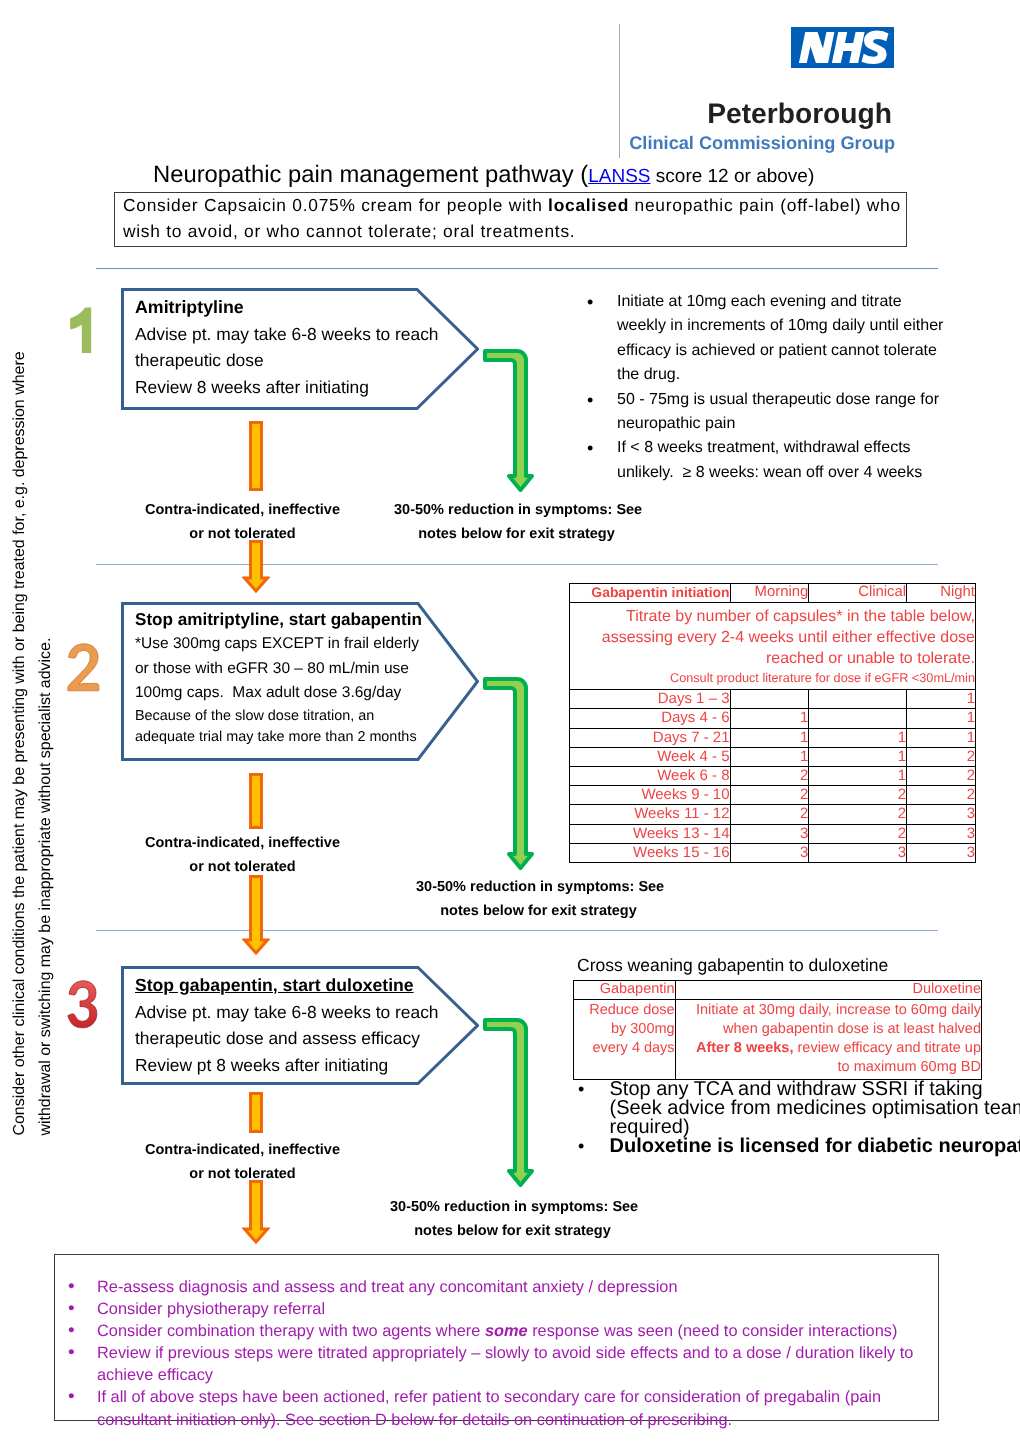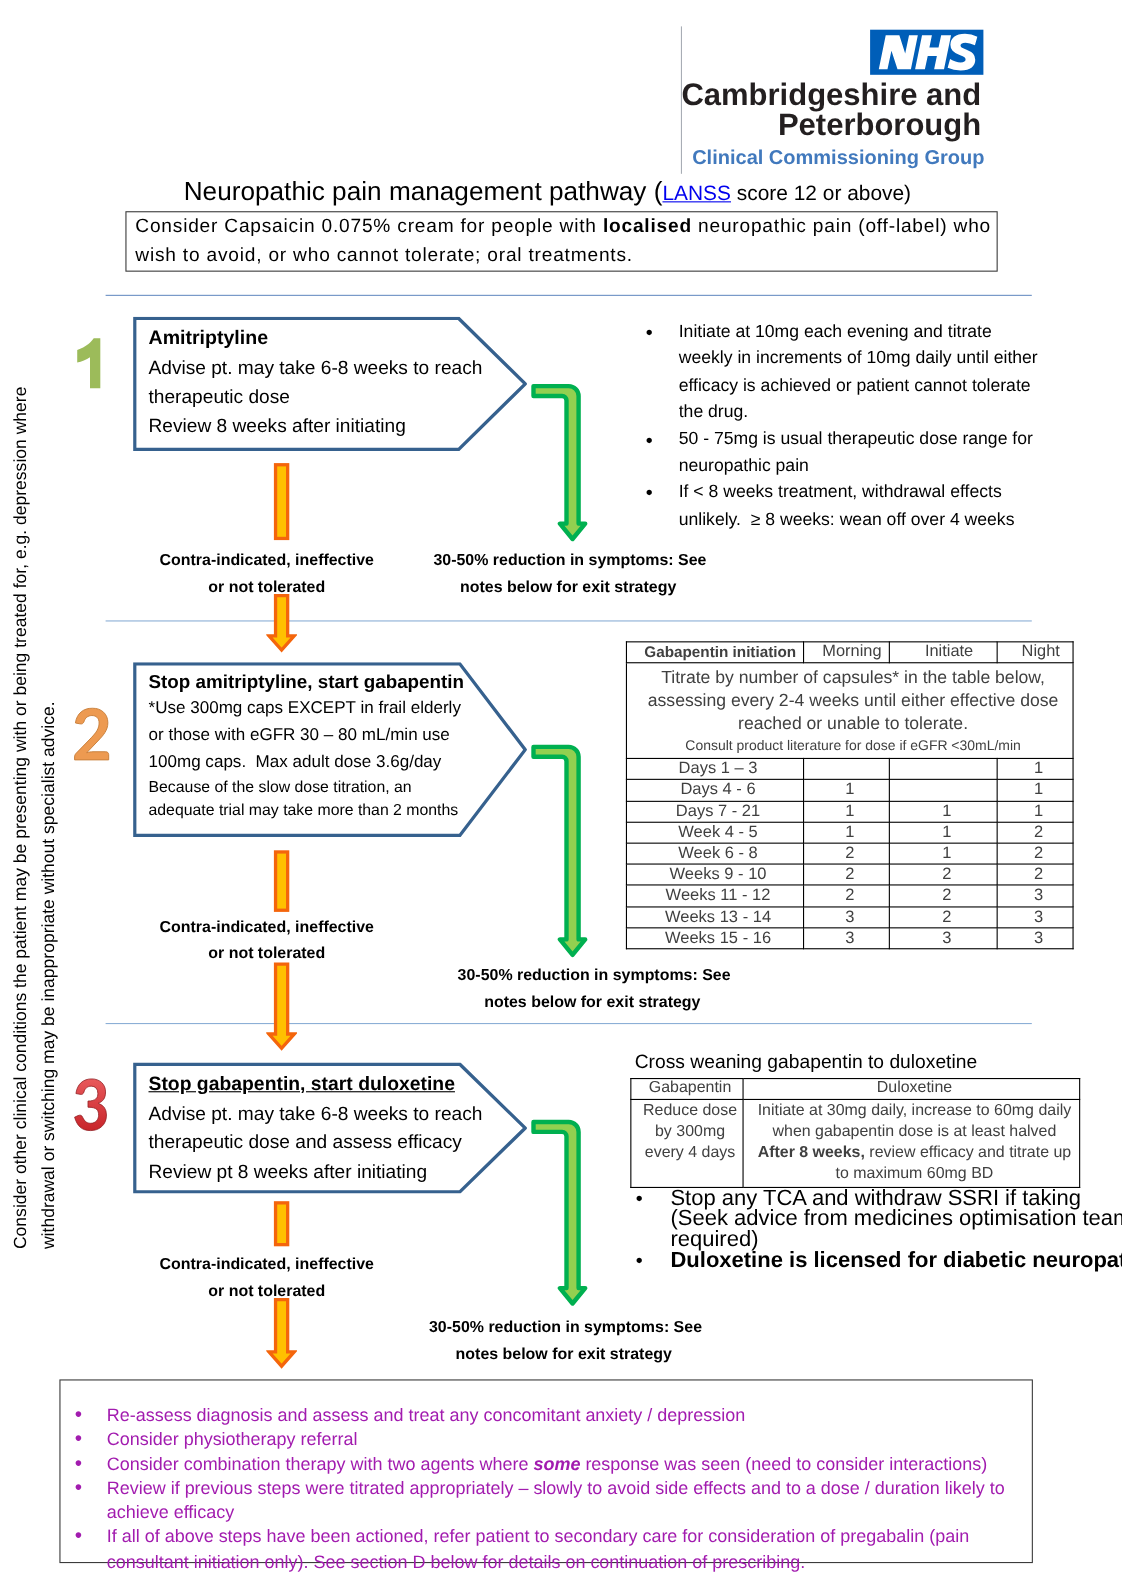--- a/index.html
+++ b/index.html
@@ -14,21 +14,21 @@
   #logo .nhsbox{position:absolute;left:172px;top:3px;width:103px;height:41px;background:#005EB8;}
   #logo .nhsbox svg{display:block;}
   #logo .l1,#logo .l2{position:absolute;right:3px;color:#231f20;font-weight:bold;
        font-family:"Liberation Sans",sans-serif;white-space:nowrap;line-height:1;}
   #logo .l1{top:47px;font-size:28.2px;}
   #logo .l2{top:74.5px;font-size:28.2px;}
   #logo .l3{position:absolute;right:0px;top:110px;color:#4179BD;font-weight:bold;font-size:18.2px;
        white-space:nowrap;line-height:1;}
 
   
-  #title{left:167px;top:161px;font-size:23.8px;color:#000;white-space:nowrap;}
+  #title{left:153px;top:161px;font-size:23.8px;color:#000;white-space:nowrap;}
   #title a{color:#0000EE;text-decoration:underline;font-size:19px;}
   #title .small{font-size:19px;}
 
   
   #capsbox{left:114px;top:192px;width:793px;height:55px;border:1.2px solid #3b3b3b;
        box-sizing:border-box;}
   #capsbox .inner{padding:0 0 0 8px;font-size:17.4px;letter-spacing:0.72px;line-height:25.8px;color:#000;}
   #capsbox .inner div{white-space:nowrap;}
 
   
@@ -56,22 +56,22 @@
   .lbl div{white-space:nowrap;}
 
   
   ul.bl{margin:0;padding:0;list-style:none;}
   ul.bl li{position:relative;padding-left:30px;}
   ul.bl li:before{content:"\2022";position:absolute;left:0px;top:0;font-size:18px;line-height:inherit;}
   ul.bl li>div{white-space:nowrap;}
 
   
   table.gt{border-collapse:collapse;position:absolute;}
-  table.gt td,table.gt th{border:1px solid #000;padding:0 0 1px 6px;text-align:center;
-        font-weight:normal;font-size:15px;color:#404040;height:19.1px;line-height:17.2px;
+  table.gt td,table.gt th{border:1px solid #000;padding:0 0 1px 6px;text-align:right;
+        font-weight:normal;font-size:15px;color:#ef4444;height:19.1px;line-height:17.2px;
         box-sizing:border-box;vertical-align:bottom;margin-left:16px;}
   table.gt th{height:19px;font-size:14.9px;padding-left:10px;}
   table.gt th.hb{font-weight:bold;padding-left:10px;font-size:13.9px;}
   table.gt td.intro{padding:0 0 2px 6px;height:75px;line-height:normal;vertical-align:top;}
   table.gt td.intro .big{font-size:16px;line-height:21px;padding-top:3px;}
   table.gt td.intro .sml{font-size:12.7px;line-height:18px;}
 
   
   #footer{left:54px;top:1254px;width:885px;height:167px;border:1.2px solid #3b3b3b;box-sizing:border-box;}
   #footbul li:before{left:1px;font-size:19px;}
@@ -93,21 +93,20 @@
   <div class="vbar"></div>
   <div class="nhsbox">
     <svg width="103" height="41" viewBox="0 0 103 41">
       <g fill="#ffffff">
         <path d="M14.2 5.0 H26.6 L31.9 21.6 L35.4 5.0 H43.4 L37.1 36.0 H24.9 L19.4 19.2 L15.8 36.0 H7.9 Z"></path>
         <path d="M47.2 5.0 H56.2 L53.9 16.1 H62.2 L64.6 5.0 H73.6 L67.2 36.0 H58.2 L60.7 24.0 H52.4 L49.8 36.0 H40.9 Z"></path>
         <path d="M97.5 6.4 L95.3 14.2 Q90.6 11.9 86.8 11.9 Q84.2 11.9 83.1 12.7 Q82.2 13.4 82.2 14.4 Q82.2 15.4 83.2 16.1 Q84.1 16.7 87.2 17.9 Q91.8 19.7 93.7 21.8 Q95.6 24.0 95.6 27.3 Q95.6 31.6 92.4 34.3 Q89.0 37.0 82.3 37.0 Q75.9 37.0 70.5 34.7 L72.7 26.7 Q77.8 29.8 82.2 29.8 Q84.6 29.8 85.7 29.0 Q86.8 28.1 86.8 27.0 Q86.8 25.8 85.8 25.1 Q84.8 24.4 81.4 23.1 Q77.0 21.4 75.0 19.2 Q73.0 16.9 73.0 13.6 Q73.0 9.3 76.4 6.5 Q79.8 3.6 86.3 3.6 Q92.2 3.6 97.5 6.4 Z"></path>
       </g>
     </svg>
   </div>
-  <div class="l1">Cambridgeshire and</div>
   <div class="l2">Peterborough</div>
   <div class="l3">Clinical Commissioning Group</div>
 </div>
 
 <div class="abs" id="title"><span>Neuropathic pain management pathway (</span><a href="#">LANSS</a><span class="small"> score 12 or above)</span></div>
 
 <div class="abs" id="capsbox">
   <div class="inner">
       <div><span>Consider Capsaicin 0.075% cream for people with </span><span style="font-weight: bold;">localised</span><span> neuropathic pain (off-label) who</span></div>
       <div><span>wish to avoid, or who cannot tolerate; oral treatments.</span></div>
@@ -236,21 +235,21 @@
     <colgroup>
         <col style="width:161px">
         <col style="width:79px">
         <col style="width:98px">
         <col style="width:69px">
       </colgroup>
     <thead>
       <tr>
         <th class="hb">Gabapentin initiation</th>
         <th>Morning</th>
-        <th>Initiate</th>
+        <th>Clinical</th>
         <th>Night</th>
       </tr>
       <tr>
         <td colspan="4" class="intro">
           <div class="big">
               <div>Titrate by number of capsules* in the table below,</div>
               <div>assessing every 2-4 weeks until either effective dose</div>
               <div>reached or unable to tolerate.</div>
             </div>
           <div class="sml">Consult product literature for dose if eGFR &lt;30mL/min</div>

